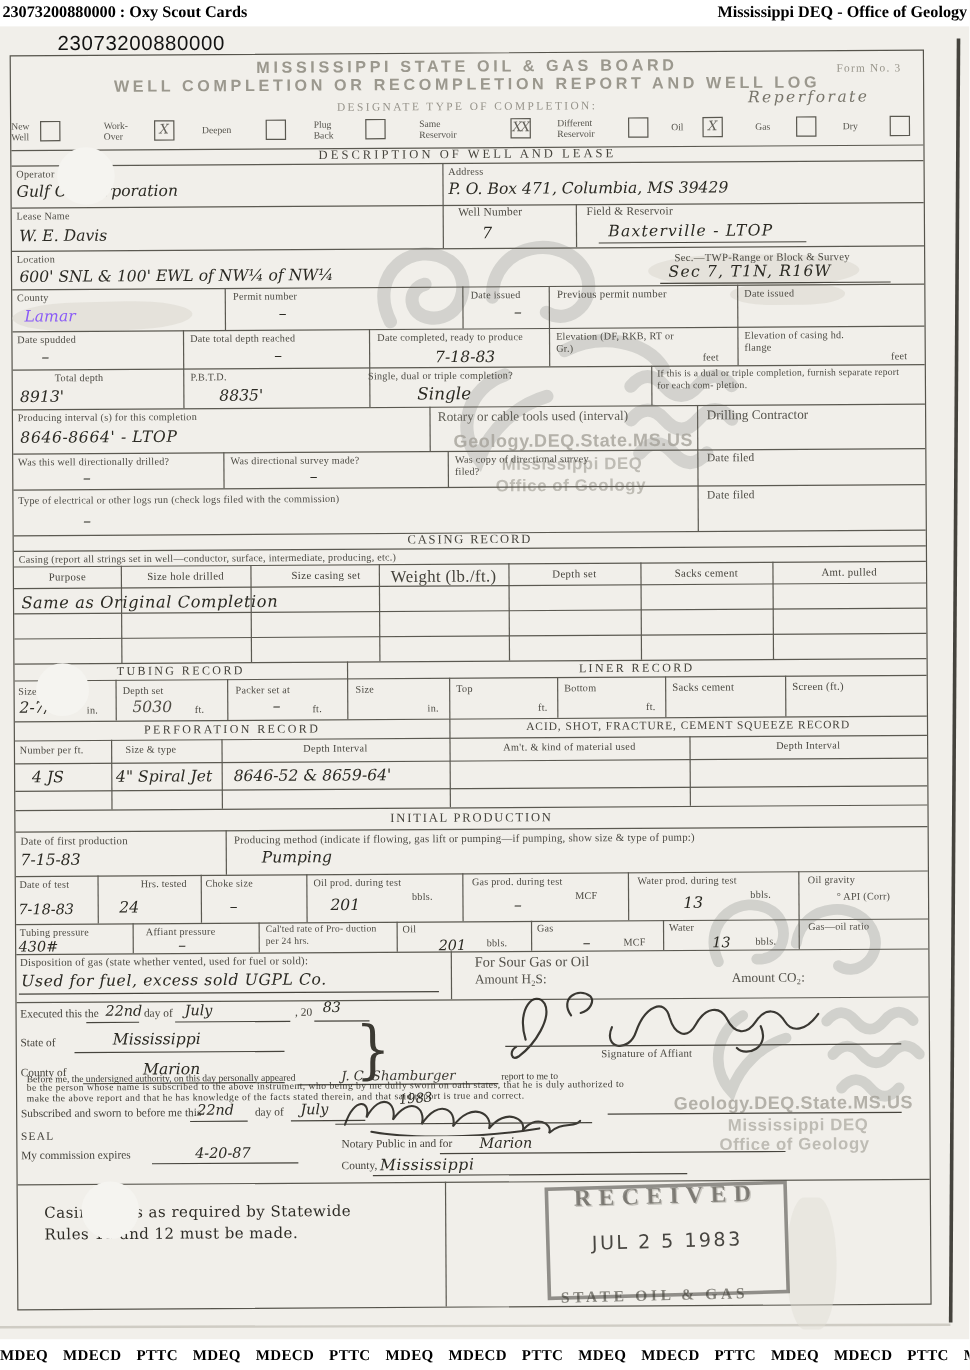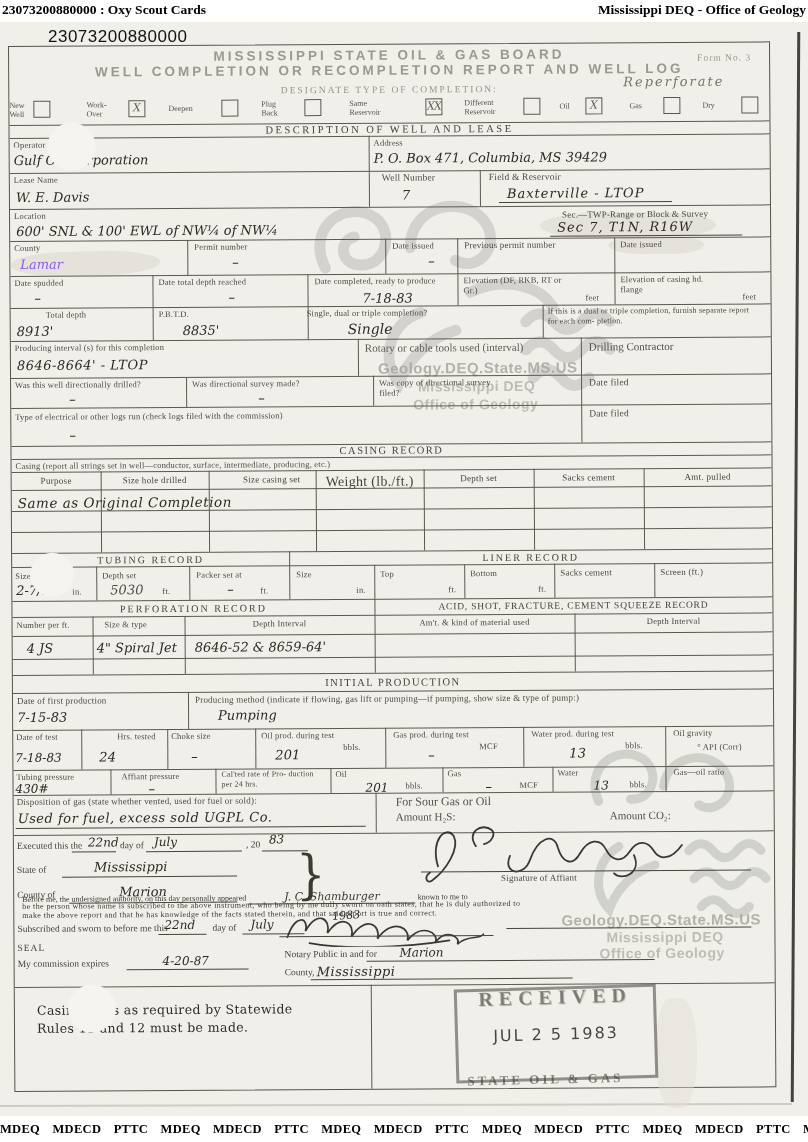--- a/index.html
+++ b/index.html
@@ -385,21 +385,21 @@
           <path d="M88,34 C80,52 102,56 108,38 C116,16 132,10 136,26 C140,40 150,46 158,32 C166,18 178,16 184,28 C190,40 200,42 208,30 C216,18 226,20 232,30 C238,40 250,38 260,24"></path>
           <path d="M212,34 C220,52 200,60 192,52"></path>
         </g>
       </svg>
       <i class="blank" style="left:407px;top:827px;width:330px;"></i>
       <span class="lb" style="left:487px;top:829px;font-size:9px;">Signature of Affiant</span>
 
       <div class="para" style="top:845px;">
         <span>Before me, the undersigned authority, on this day personally appeared</span>
         <span class="nm">J. C. Shamburger</span>
-        <span>known to me to</span>
+        <span>report to me to</span>
       </div>
       <div class="para" style="top:855px;letter-spacing:.4px;">be the person whose name is subscribed to the above instrument, who being by me dully sworn on oath states, that he is duly authorized to</div>
       <div class="para" style="top:864px;letter-spacing:.4px;">make the above report and that he has knowledge of the facts stated therein, and that said report is true and correct.</div>
 
       <span class="inl" style="left:3px;top:877px;">Subscribed and sworn to before me this</span>
       <span class="val vs" style="left:150px;top:872px;">22nd</span>
       <i class="blank" style="left:144px;top:888px;width:48px;"></i>
       <span class="inl" style="left:198px;top:877px;">day of</span>
       <span class="val vs" style="left:236px;top:872px;">July</span>
       <i class="blank" style="left:228px;top:888px;width:62px;"></i>

